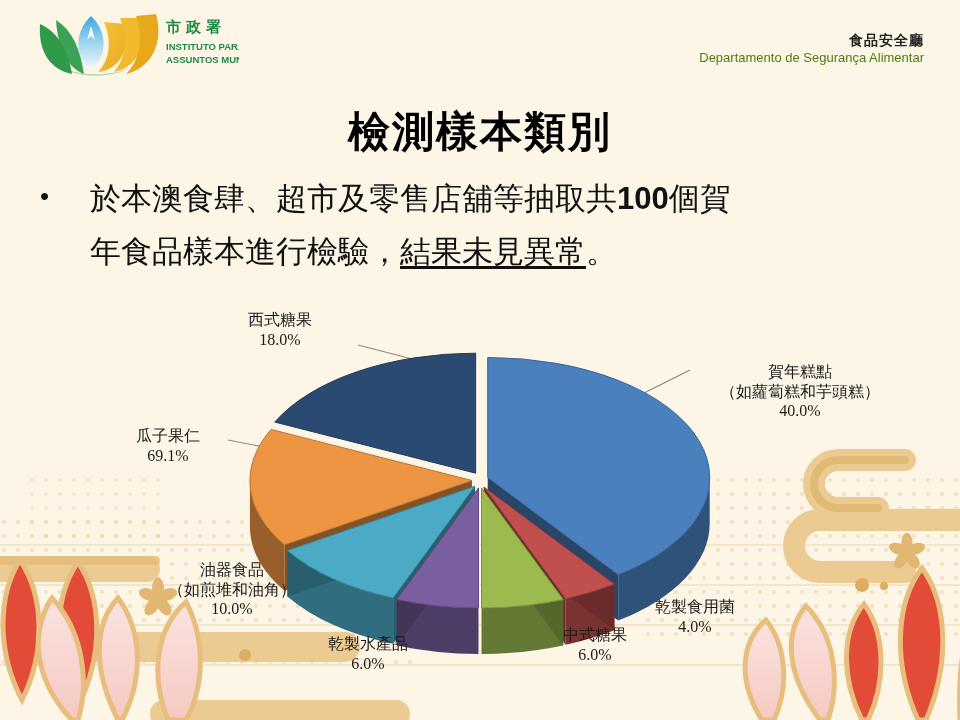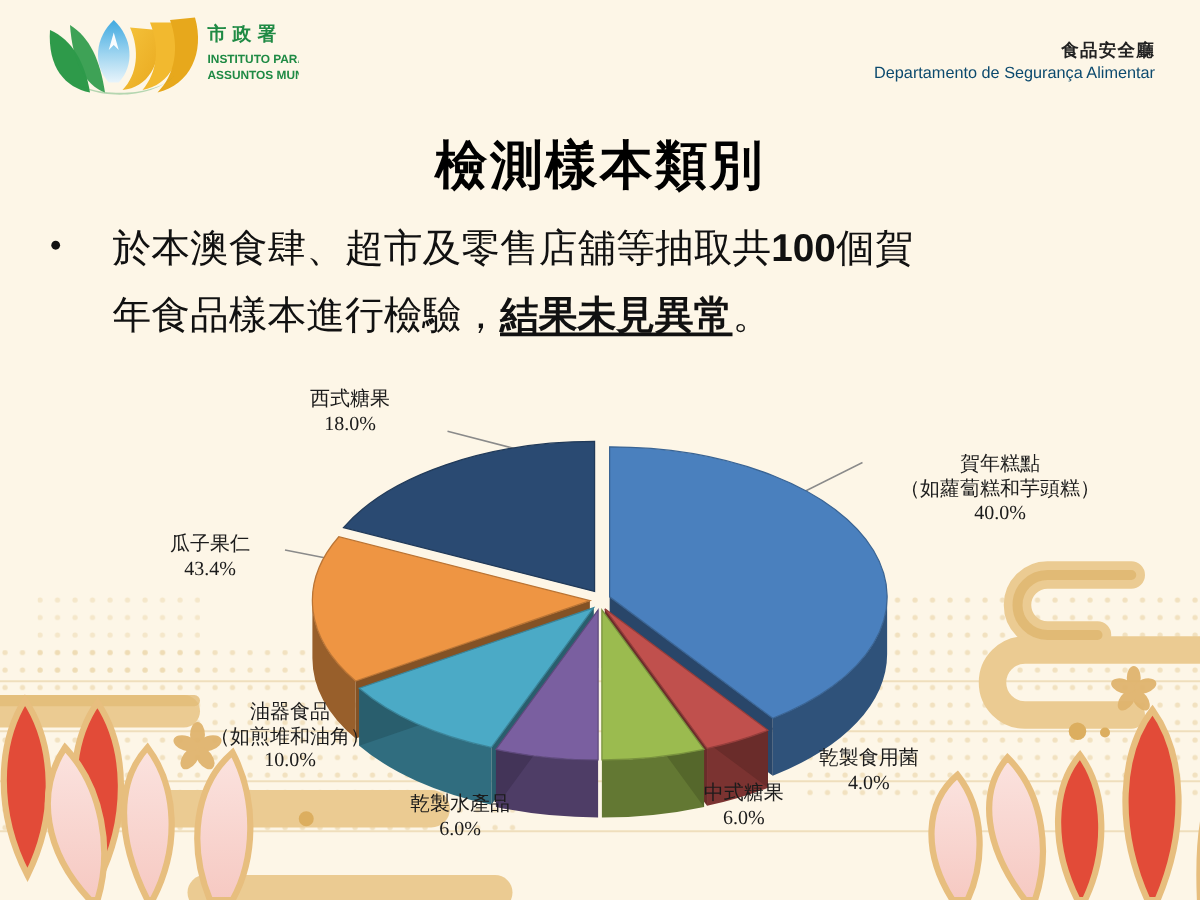--- a/index.html
+++ b/index.html
@@ -13,37 +13,37 @@
 
   
   .deco{position:absolute;inset:0;pointer-events:none;}
   .deco svg{position:absolute;}
 
   
   .header{position:absolute;top:0;left:0;width:960px;height:88px;z-index:5;}
   .logo{position:absolute;left:34px;top:10px;width:205px;height:70px;}
   .dept{position:absolute;right:36px;top:32px;text-align:right;line-height:1.25;}
   .dept .zh{font-size:14px;font-weight:bold;color:#222;letter-spacing:1px;}
-  .dept .pt{font-size:13px;color:#0c4a6e;}
+  .dept .pt{font-size:13px;color:#4d7c0f;}
 
   
   .title{
     position:absolute;top:104px;left:0;width:960px;text-align:center;
     font-size:42px;font-weight:bold;color:#000000;letter-spacing:2px;z-index:5;
   }
 
   
   .body-text{
     position:absolute;top:172px;left:34px;width:890px;z-index:5;
     font-size:31px;color:#111;line-height:1.72;
   }
   .body-text .bullet{position:absolute;left:6px;top:2px;font-size:26px;}
   .body-text .lines{margin-left:56px;}
   .b{font-weight:bold;}
-  .bu{font-weight:bold;text-decoration:underline;text-underline-offset:4px;}
+  .bu{font-weight:normal;text-decoration:underline;text-underline-offset:4px;}
 
   
   .chart{position:absolute;left:0;top:300px;width:960px;height:400px;z-index:4;}
   .chart svg{position:absolute;left:0;top:0;}
   .lbl{
     position:absolute;z-index:6;text-align:center;
     font-size:16px;color:#1b1b1b;line-height:1.22;white-space:nowrap;
     font-family:"Liberation Serif","DejaVu Serif",serif;
   }
   .lbl .pct{font-family:"Liberation Serif","DejaVu Serif",serif;}
@@ -236,21 +236,21 @@
         </g>
     </svg>
 
     <div class="lbl" style="left:215px;top:10px;width:130px;">
       <div>西式糖果</div>
       <div class="pct">18.0%</div>
     </div>
 
     <div class="lbl" style="left:108px;top:126px;width:120px;">
       <div>瓜子果仁</div>
-      <div class="pct">43.4%</div>
+      <div class="pct">69.1%</div>
     </div>
 
     <div class="lbl" style="left:152px;top:260px;width:160px;">
       <div>油器食品</div>
       <div>（如煎堆和油角）</div>
       <div class="pct">10.0%</div>
     </div>
 
     <div class="lbl" style="left:303px;top:334px;width:130px;">
       <div>乾製水產品</div>

